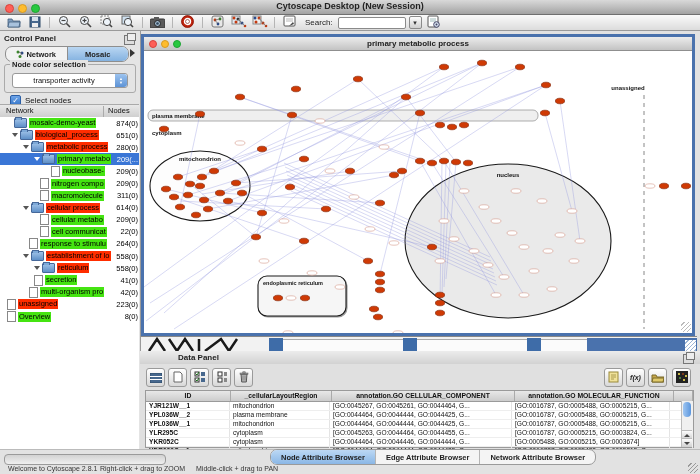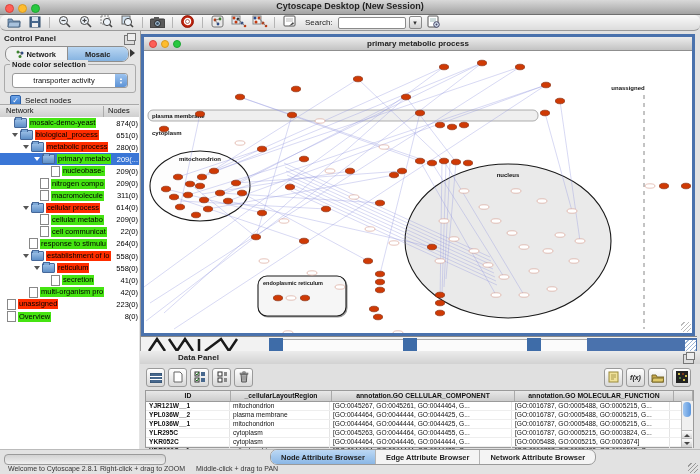--- a/index.html
+++ b/index.html
@@ -11,21 +11,21 @@
   #titlebar{left:0;top:0;width:700px;height:14px;
     background:linear-gradient(#d9d9d9,#b9b9b9 60%,#a2a2a2);border-bottom:1px solid #6f6f6f;}
   .lights{left:5px;top:3.5px;display:flex;gap:4px;}
   .light{width:7px;height:7px;border-radius:50%;}
   .l-red{background:#ff5f57;border:.5px solid #d8433c;}
   .l-yellow{background:#febc2e;border:.5px solid #d89b22;}
   .l-green{background:#28c840;border:.5px solid #1da433;}
   #app-title{left:0;top:1px;width:700px;text-align:center;font-size:9px;font-weight:bold;color:#222;}
   
   #toolbar{left:0;top:15px;width:700px;height:16px;background:linear-gradient(#fafafa,#dcdcdc);
-    border-bottom:1px solid #9a9a9a;display:flex;align-items:center;gap:2px;padding-left:4px;box-sizing:border-box;border-radius:6px;}
+    border-bottom:1px solid #9a9a9a;display:flex;align-items:center;gap:2px;padding-left:4px;box-sizing:border-box;}
   .tb-btn{width:19px;height:14px;display:flex;align-items:center;justify-content:center;}
   .tb-sep{width:1px;height:11px;background:#b5b5b5;margin:0 3px;}
   #search-label{font-size:8px;color:#222;margin:0 3px 0 4px;}
   #search-input{width:62px;height:10px;font-size:8px;border:1px solid #8a8a8a;border-radius:2px;background:#fff;padding:0 2px;}
   .combo-btn{width:11px;height:11px;background:linear-gradient(#fdfdfd,#cfcfcf);border:1px solid #8a8a8a;border-radius:2px;
     display:flex;align-items:center;justify-content:center;margin-left:1px;}
   .combo-btn::before{content:"▾";font-size:7px;color:#333;}
   
   #control-panel{left:0;top:31px;width:140px;height:421px;background:#e4e4e4;border-right:1px solid #9a9a9a;}
   .panel-title{font-size:8px;font-weight:bold;color:#222;}
@@ -360,21 +360,21 @@
           <span class="tfolder"></span>
           <span class="tlabel bg-red">establishment of lo</span>
           <span class="tcount">558(0)</span>
         </div>
         <div class="trow" style="padding-left: 34px;">
           <span class="texp"></span>
           <span class="tfolder"></span>
           <span class="tlabel bg-red">reticulum</span>
           <span class="tcount">558(0)</span>
         </div>
-        <div class="trow" style="padding-left: 51px;">
+        <div class="trow" style="padding-left: 34px;">
           <span class="tleaf"></span>
           <span class="tlabel bg-green">secretion</span>
           <span class="tcount">41(0)</span>
         </div>
         <div class="trow" style="padding-left: 29px;">
           <span class="tleaf"></span>
           <span class="tlabel bg-green">multi-organism pro</span>
           <span class="tcount">42(0)</span>
         </div>
         <div class="trow" style="padding-left: 7px;">

